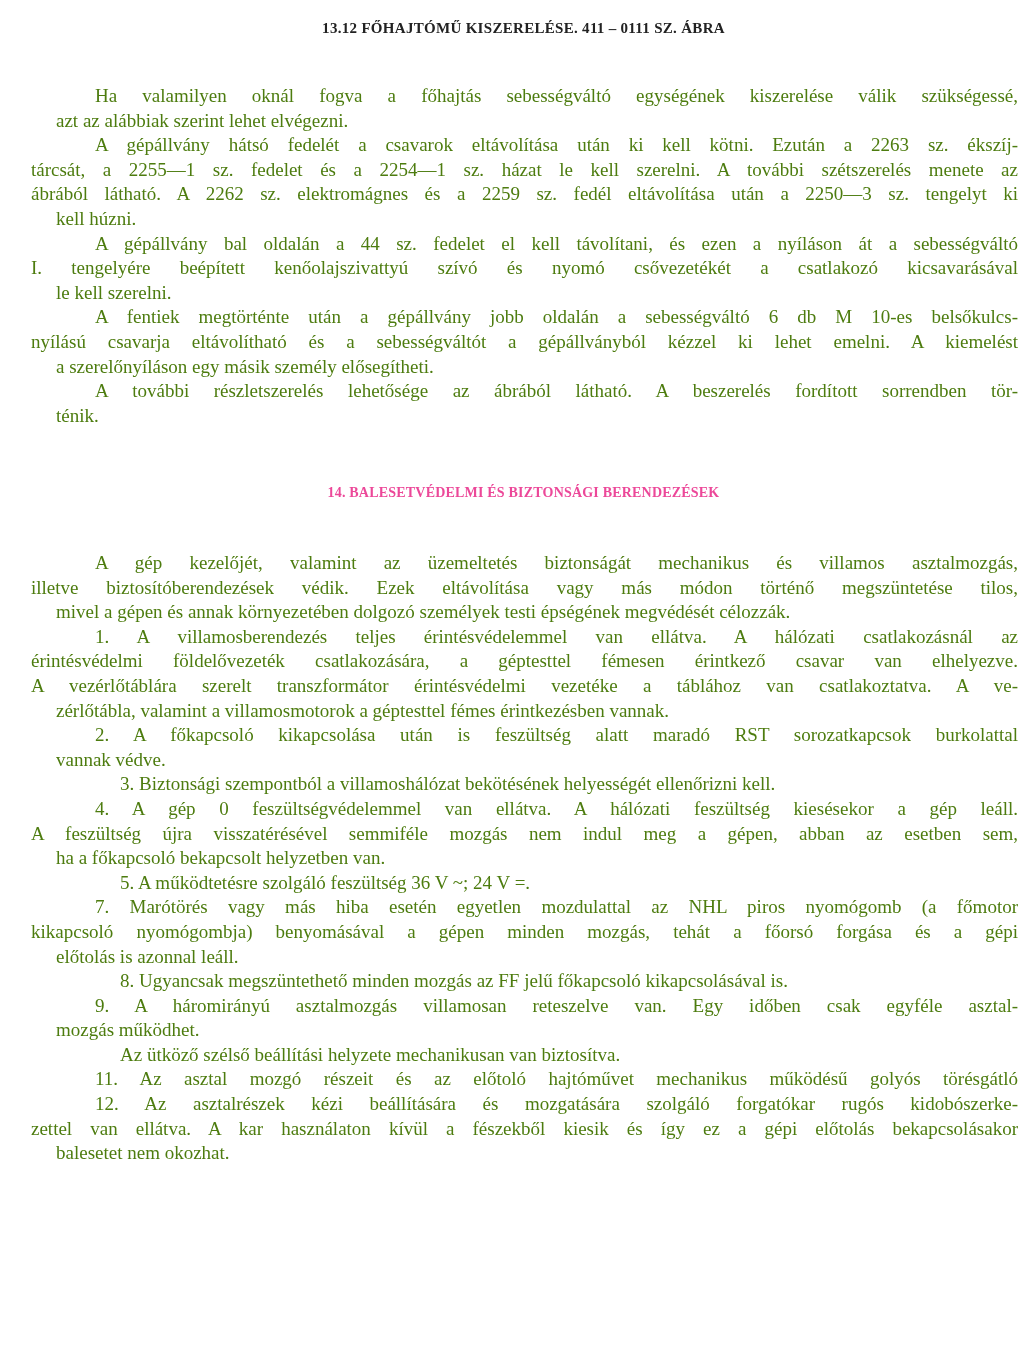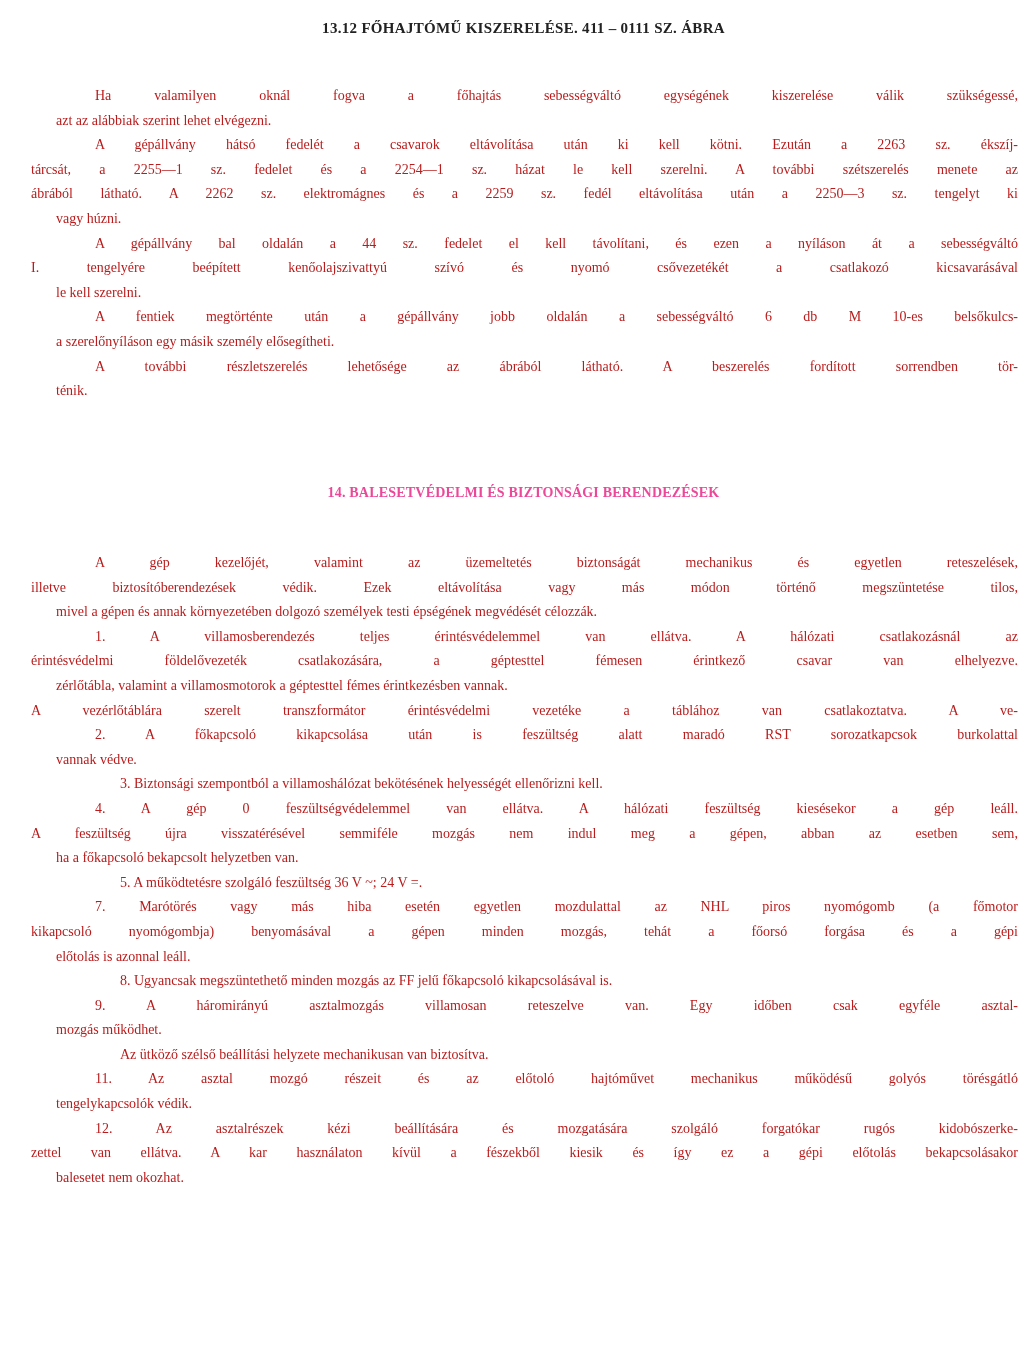--- a/index.html
+++ b/index.html
@@ -49,75 +49,76 @@
     .block {
       position: absolute;
       left: 19px;
       width: 987px;
     }
     .line {
       display: block;
       height: 24.6px;
       line-height: 24.6px;
       font-family: "Liberation Serif", serif;
-      font-size: 14px;
+      font-size: 19px;
       white-space: nowrap;
       text-align: justify;
       text-align-last: justify;
-      color: #b91c1c;
+      color: #4d7c0f;
     }
     .line.indent { padding-left: 64px; }
     .line.last { text-align-last: left; margin-left: 25px; }
   </style>
 </head>
 <body>
 
 <div class="page">
 
   <div class="running-head">13.12 FŐHAJTÓMŰ KISZERELÉSE. 411 – 0111 SZ. ÁBRA</div>
 
   <div class="block" style="top:84px;">
     <div>
       <span class="line indent">Ha valamilyen oknál fogva a főhajtás sebességváltó egységének kiszerelése válik szükségessé,</span>
       <span class="line last">azt az alábbiak szerint lehet elvégezni.</span>
     </div>
     <div>
       <span class="line indent">A gépállvány hátsó fedelét a csavarok eltávolítása után ki kell kötni. Ezután a 2263 sz. ékszíj-</span>
       <span class="line">tárcsát, a 2255—1 sz. fedelet és a 2254—1 sz. házat le kell szerelni. A további szétszerelés menete az</span>
       <span class="line">ábrából látható. A 2262 sz. elektromágnes és a 2259 sz. fedél eltávolítása után a 2250—3 sz. tengelyt ki</span>
-      <span class="line last">vagy húzni.</span>
+      <span class="line last">kell húzni.</span>
     </div>
     <div>
       <span class="line indent">A gépállvány bal oldalán a 44 sz. fedelet el kell távolítani, és ezen a nyíláson át a sebességváltó</span>
       <span class="line">I. tengelyére beépített kenőolajszivattyú szívó és nyomó csővezetékét a csatlakozó kicsavarásával</span>
       <span class="line last">le kell szerelni.</span>
     </div>
     <div>
       <span class="line indent">A fentiek megtörténte után a gépállvány jobb oldalán a sebességváltó 6 db M 10-es belsőkulcs-</span>
+      <span class="line">nyílású csavarja eltávolítható és a sebességváltót a gépállványból kézzel ki lehet emelni. A kiemelést</span>
       <span class="line last">a szerelőnyíláson egy másik személy elősegítheti.</span>
     </div>
     <div>
       <span class="line indent">A további részletszerelés lehetősége az ábrából látható. A beszerelés fordított sorrendben tör-</span>
       <span class="line last">ténik.</span>
     </div>
   </div>
 
   <div class="section-title">14. BALESETVÉDELMI ÉS BIZTONSÁGI BERENDEZÉSEK</div>
 
   <div class="block" style="top:551px;">
     <div>
-      <span class="line indent">A gép kezelőjét, valamint az üzemeltetés biztonságát mechanikus és egyetlen reteszelések,</span>
+      <span class="line indent">A gép kezelőjét, valamint az üzemeltetés biztonságát mechanikus és villamos asztalmozgás,</span>
       <span class="line">illetve biztosítóberendezések védik. Ezek eltávolítása vagy más módon történő megszüntetése tilos,</span>
       <span class="line last">mivel a gépen és annak környezetében dolgozó személyek testi épségének megvédését célozzák.</span>
     </div>
     <div>
       <span class="line indent">1. A villamosberendezés teljes érintésvédelemmel van ellátva. A hálózati csatlakozásnál az</span>
       <span class="line">érintésvédelmi földelővezeték csatlakozására, a géptesttel fémesen érintkező csavar van elhelyezve.</span>
+      <span class="line">A vezérlőtáblára szerelt transzformátor érintésvédelmi vezetéke a táblához van csatlakoztatva. A ve-</span>
       <span class="line last">zérlőtábla, valamint a villamosmotorok a géptesttel fémes érintkezésben vannak.</span>
-      <span class="line">A vezérlőtáblára szerelt transzformátor érintésvédelmi vezetéke a táblához van csatlakoztatva. A ve-</span>
     </div>
     <div>
       <span class="line indent">2. A főkapcsoló kikapcsolása után is feszültség alatt maradó RST sorozatkapcsok burkolattal</span>
       <span class="line last">vannak védve.</span>
     </div>
     <div>
       <span class="line indent last">3. Biztonsági szempontból a villamoshálózat bekötésének helyességét ellenőrizni kell.</span>
     </div>
     <div>
       <span class="line indent">4. A gép 0 feszültségvédelemmel van ellátva. A hálózati feszültség kiesésekor a gép leáll.</span>
@@ -137,21 +138,20 @@
     </div>
     <div>
       <span class="line indent">9. A háromirányú asztalmozgás villamosan reteszelve van. Egy időben csak egyféle asztal-</span>
       <span class="line last">mozgás működhet.</span>
     </div>
     <div>
       <span class="line indent last">Az ütköző szélső beállítási helyzete mechanikusan van biztosítva.</span>
     </div>
     <div>
       <span class="line indent">11. Az asztal mozgó részeit és az előtoló hajtóművet mechanikus működésű golyós törésgátló</span>
-      <span class="line last">tengelykapcsolók védik.</span>
     </div>
     <div>
       <span class="line indent">12. Az asztalrészek kézi beállítására és mozgatására szolgáló forgatókar rugós kidobószerke-</span>
       <span class="line">zettel van ellátva. A kar használaton kívül a fészekből kiesik és így ez a gépi előtolás bekapcsolásakor</span>
       <span class="line last">balesetet nem okozhat.</span>
     </div>
   </div>
 
 </div>
 

